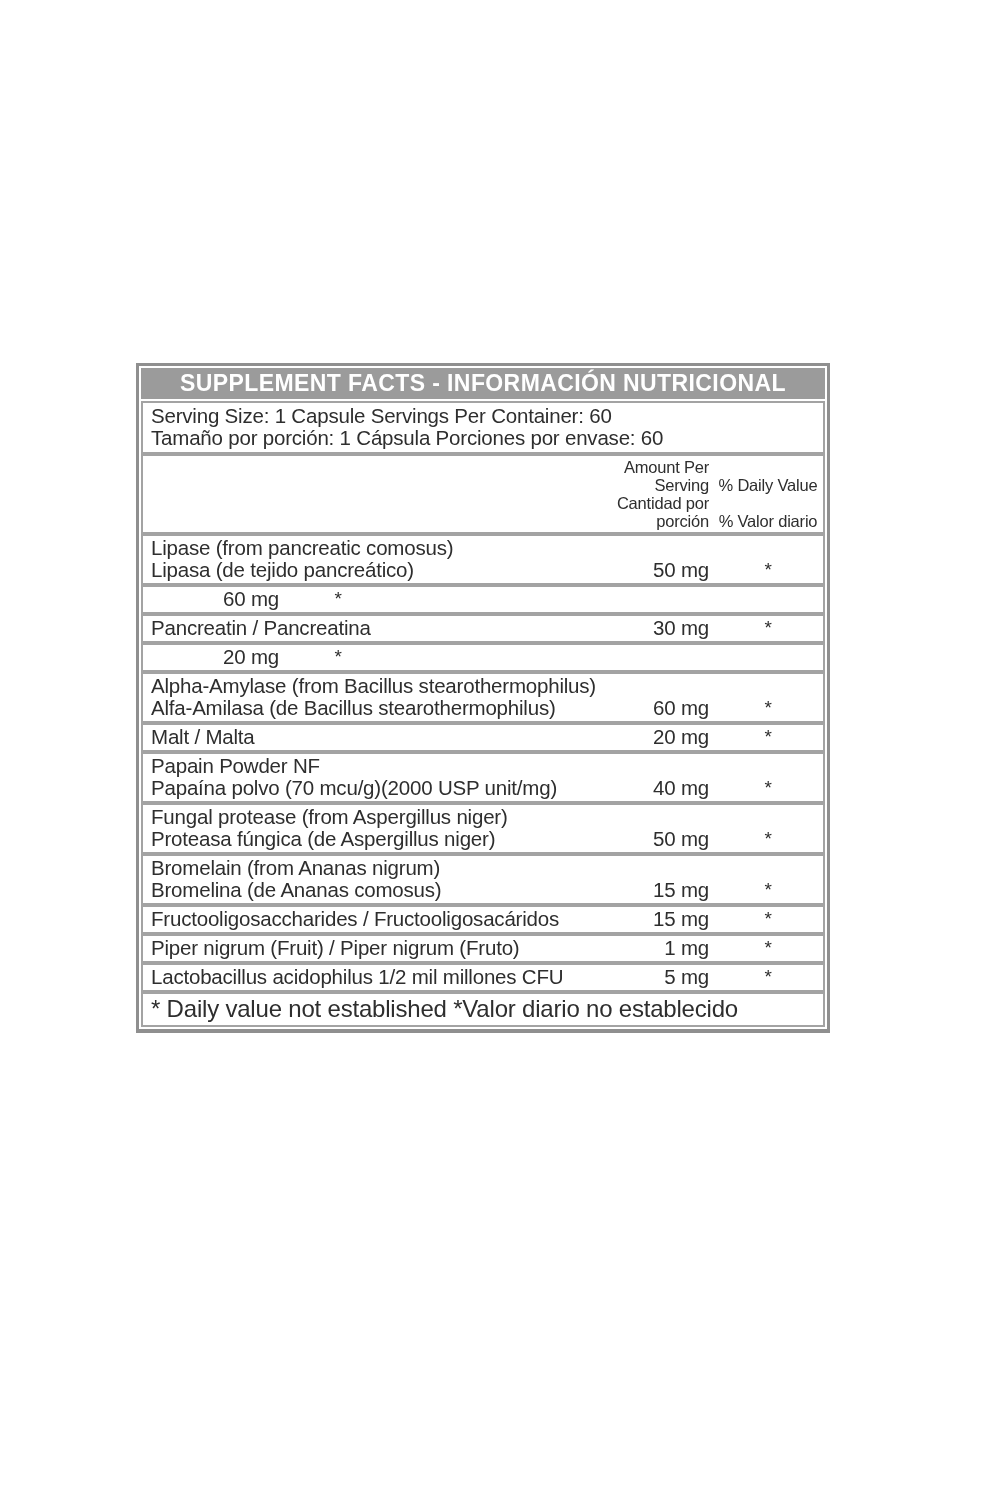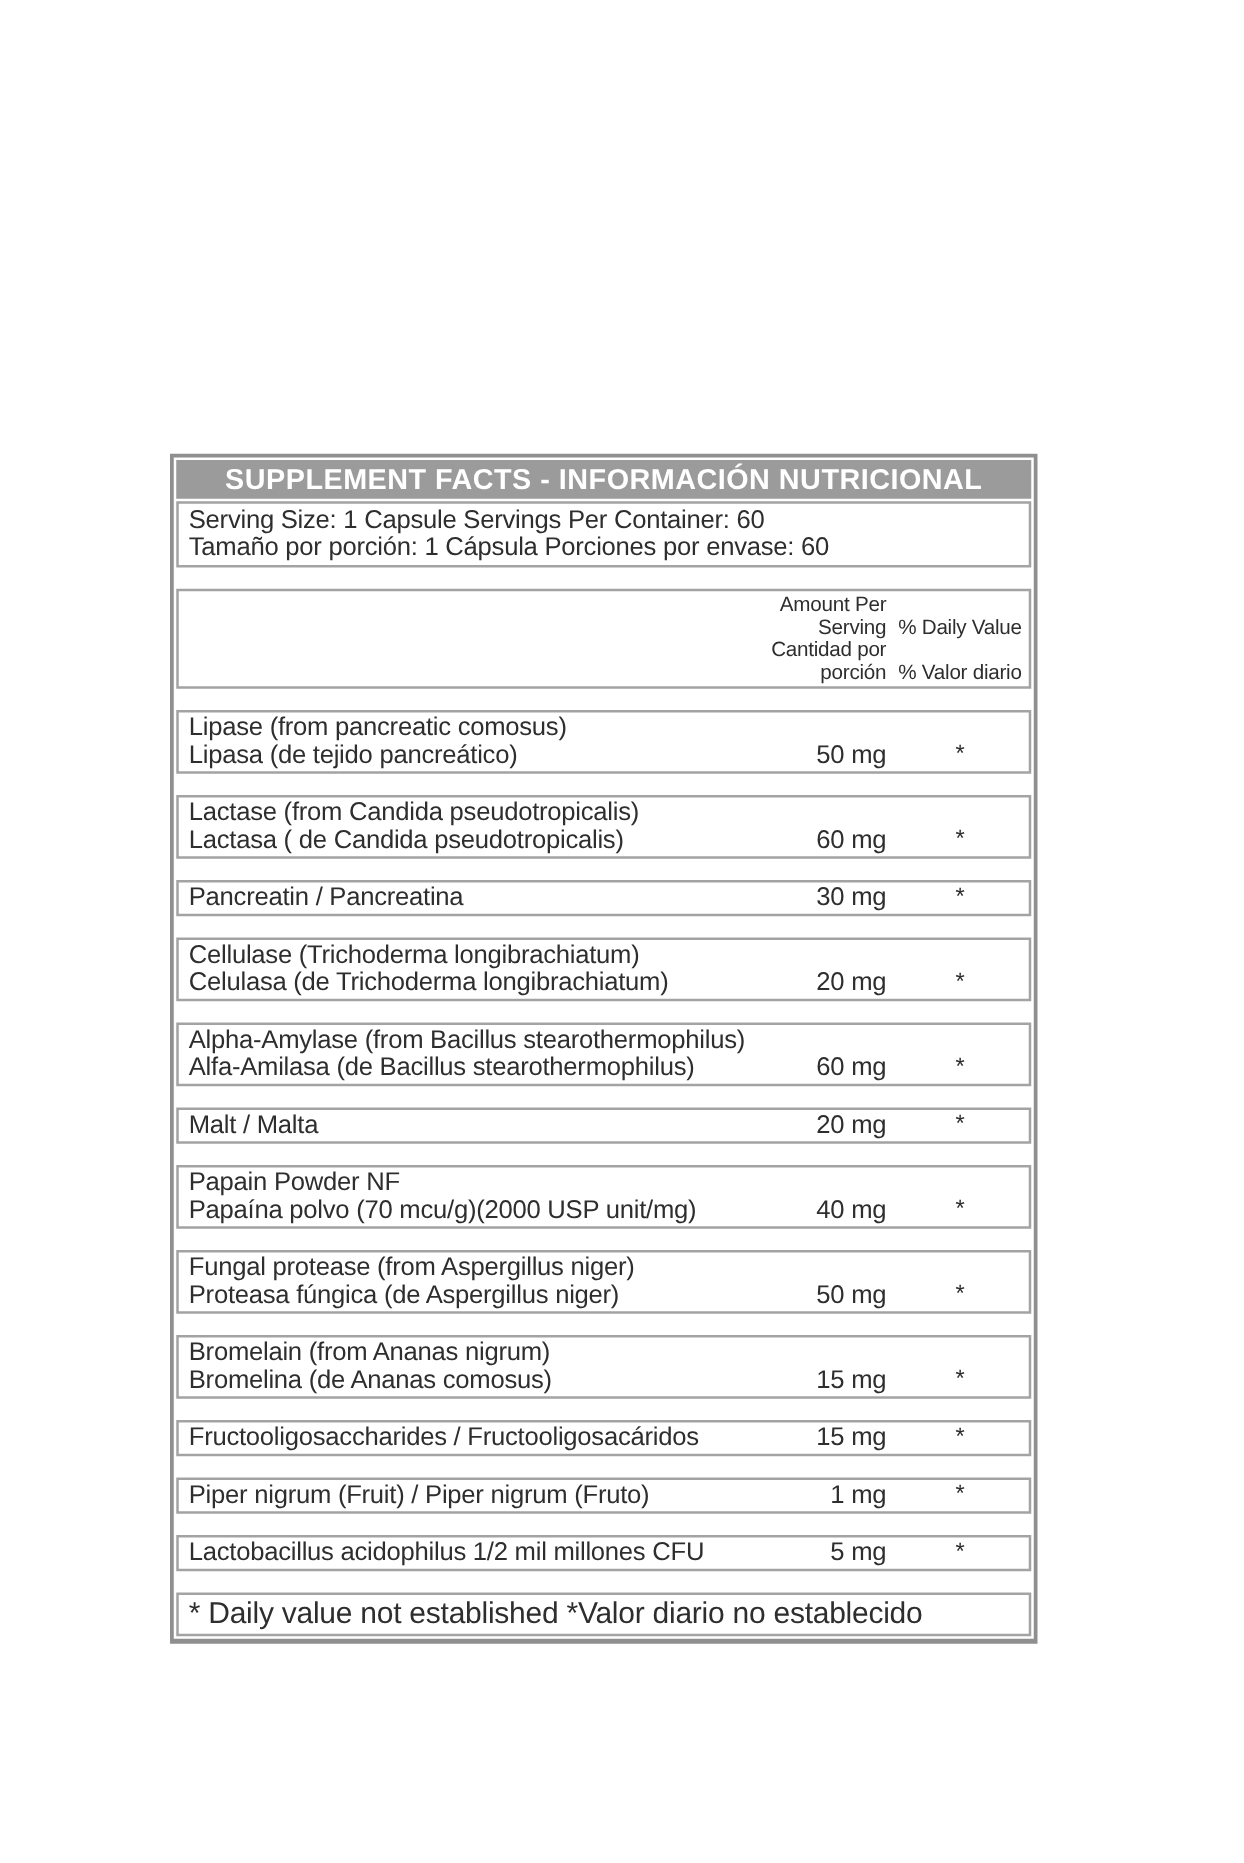--- a/index.html
+++ b/index.html
@@ -38,21 +38,21 @@
     letter-spacing: 0.4px;
     text-align: center;
     line-height: 31px;
     height: 31px;
     margin-bottom: 2px;
     white-space: nowrap;
   }
   .boxed {
     border: 2px solid #a3a3a3;
     background: #ffffff;
-    margin-bottom: 17px;
+    margin-bottom: 0;
     box-sizing: border-box;
   }
   .serving-box {
     padding: 2px 8px 3px 8px;
     font-size: 20.5px;
     line-height: 22px;
     letter-spacing: -0.2px;
   }
   .colhead-box {
     padding: 2px 0 2px 0;
@@ -116,42 +116,34 @@
   <div class="boxed ing-row grid-line">
     <div class="c-name">
       <div>Lipase (from pancreatic comosus)</div>
       <div>Lipasa (de tejido pancreático)</div>
     </div>
     <div class="c-amt">50 mg</div>
     <div class="c-dv">*</div>
   </div>
 
   <div class="boxed ing-row grid-line">
-    <div class="c-name">
-      <div>Lactase (from Candida pseudotropicalis)</div>
-      <div>Lactasa ( de Candida pseudotropicalis)</div>
-    </div>
     <div class="c-amt">60 mg</div>
     <div class="c-dv">*</div>
   </div>
 
   <div class="boxed ing-row grid-line">
     <div class="c-name">
       <div>Pancreatin / Pancreatina</div>
 
     </div>
     <div class="c-amt">30 mg</div>
     <div class="c-dv">*</div>
   </div>
 
   <div class="boxed ing-row grid-line">
-    <div class="c-name">
-      <div>Cellulase (Trichoderma longibrachiatum)</div>
-      <div>Celulasa (de Trichoderma longibrachiatum)</div>
-    </div>
     <div class="c-amt">20 mg</div>
     <div class="c-dv">*</div>
   </div>
 
   <div class="boxed ing-row grid-line">
     <div class="c-name">
       <div>Alpha-Amylase (from Bacillus stearothermophilus)</div>
       <div>Alfa-Amilasa (de Bacillus stearothermophilus)</div>
     </div>
     <div class="c-amt">60 mg</div>

